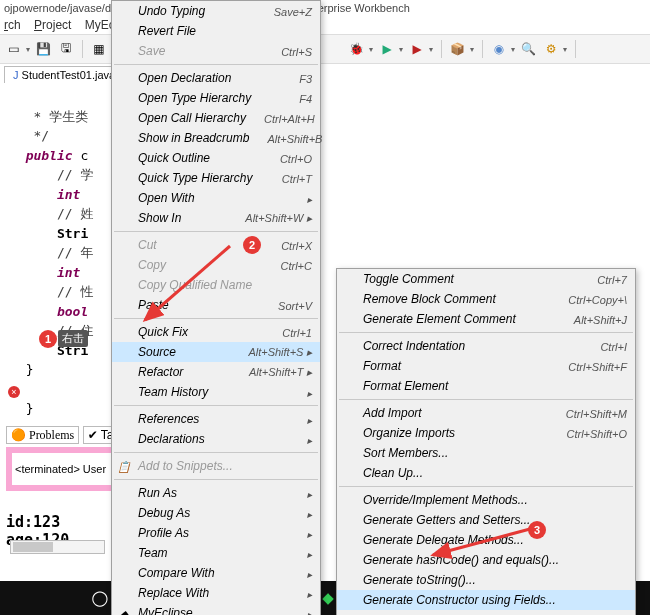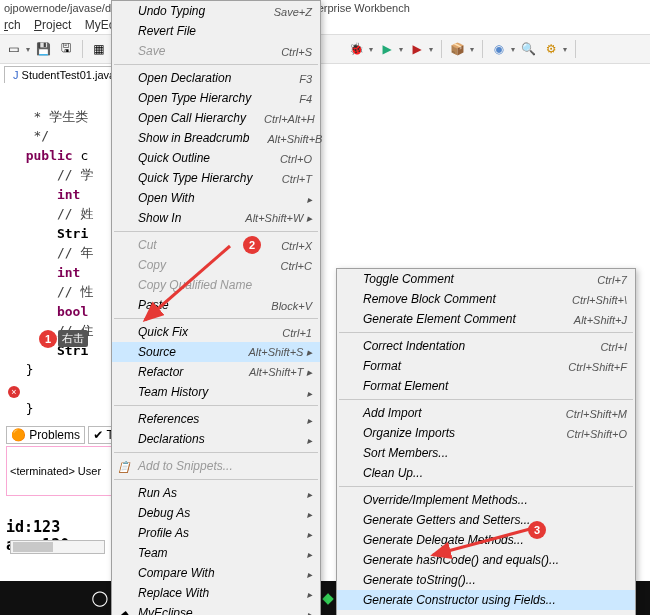--- a/index.html
+++ b/index.html
@@ -61,21 +61,21 @@
     margin: 2px 0 0 4px;
   }
   .code {
     font-family: Consolas, monospace;
     font-size: 13px;
     padding: 4px 10px;
     line-height: 1.5;
     white-space: pre;
     color: #000;
   }
-  .kw { color: #7f0055; font-weight: bold; }
+  .kw { color: #7f0055; font-weight: bold; font-style: italic; }
   .cm { color: #404040; }
   .str { color: #000; font-weight: bold; }
 
   
   .menu {
     position: absolute;
     background: #f0f0f0;
     border: 1px solid #a0a0a0;
     box-shadow: 2px 2px 6px rgba(0,0,0,.25);
     font-size: 12px;
@@ -285,21 +285,21 @@
     </div>
     <div class="mi disabled">
       <span>Copy</span>
       <span class="sc">Ctrl+C</span>
     </div>
     <div class="mi disabled">
       <span>Copy Qualified Name</span>
     </div>
     <div class="mi">
       <span>Paste</span>
-      <span class="sc">Block+V</span>
+      <span class="sc">Sort+V</span>
     </div>
     <div class="msep"></div>
     <div class="mi">
       <span>Quick Fix</span>
       <span class="sc">Ctrl+1</span>
     </div>
     <div class="mi hl">
       <span>Source</span>
       <span class="sc">Alt+Shift+S ▸</span>
     </div>
@@ -357,21 +357,21 @@
     </div>
   </div>
 
 <div class="menu secondary" id="menu2">
     <div class="mi">
       <span>Toggle Comment</span>
       <span class="sc">Ctrl+7</span>
     </div>
     <div class="mi">
       <span>Remove Block Comment</span>
-      <span class="sc">Ctrl+Shift+\</span>
+      <span class="sc">Ctrl+Copy+\</span>
     </div>
     <div class="mi">
       <span>Generate Element Comment</span>
       <span class="sc">Alt+Shift+J</span>
     </div>
     <div class="msep"></div>
     <div class="mi">
       <span>Correct Indentation</span>
       <span class="sc">Ctrl+I</span>
     </div>
@@ -437,23 +437,23 @@
 <svg class="arrow" style="left:425px; top:525px" width="110" height="40">
   <defs>
       <marker id="ah2" markerWidth="8" markerHeight="8" refX="6" refY="3" orient="auto">
         <path d="M0,0 L7,3 L0,6 Z" fill="#e53935"></path>
       </marker>
     </defs>
   <line x1="105" y1="4" x2="8" y2="30" stroke="#e53935" stroke-width="3" marker-end="url(#ah2)"></line>
 </svg>
 
 <div class="bottom">
-  <span style="border:1px solid #bbb; padding:1px 4px;">🟠 <span>Problems</span></span>
+  <span style="border:1px solid #bbb; padding:1px 4px;font-family:Liberation Serif, serif;">🟠 <span>Problems</span></span>
   <span style="border:1px solid #bbb; padding:1px 4px;">✔ <span>Ta</span></span>
-  <div style="margin-top:4px; border:1px solid #f9a8d4; padding:18px 3px; font-size:11px;">&lt;terminated&gt; User</div>
+  <div style="margin-top:4px; border:6px solid #f9a8d4; padding:10px 3px; font-size:11px;">&lt;terminated&gt; User</div>
   <div class="console">
     <div>id:123</div>
     <div>age:120</div>
   </div>
 </div>
 
 <div class="scroll-h">
     <div class="thumb"></div>
   </div>
 

